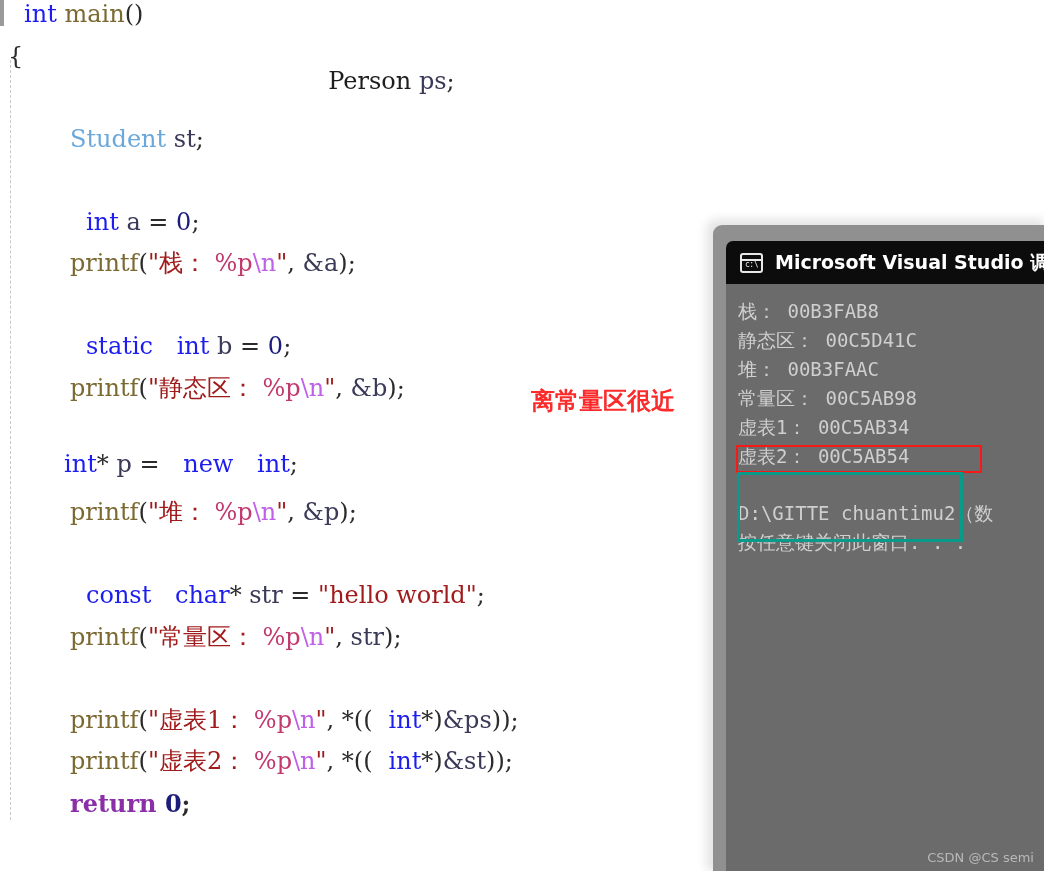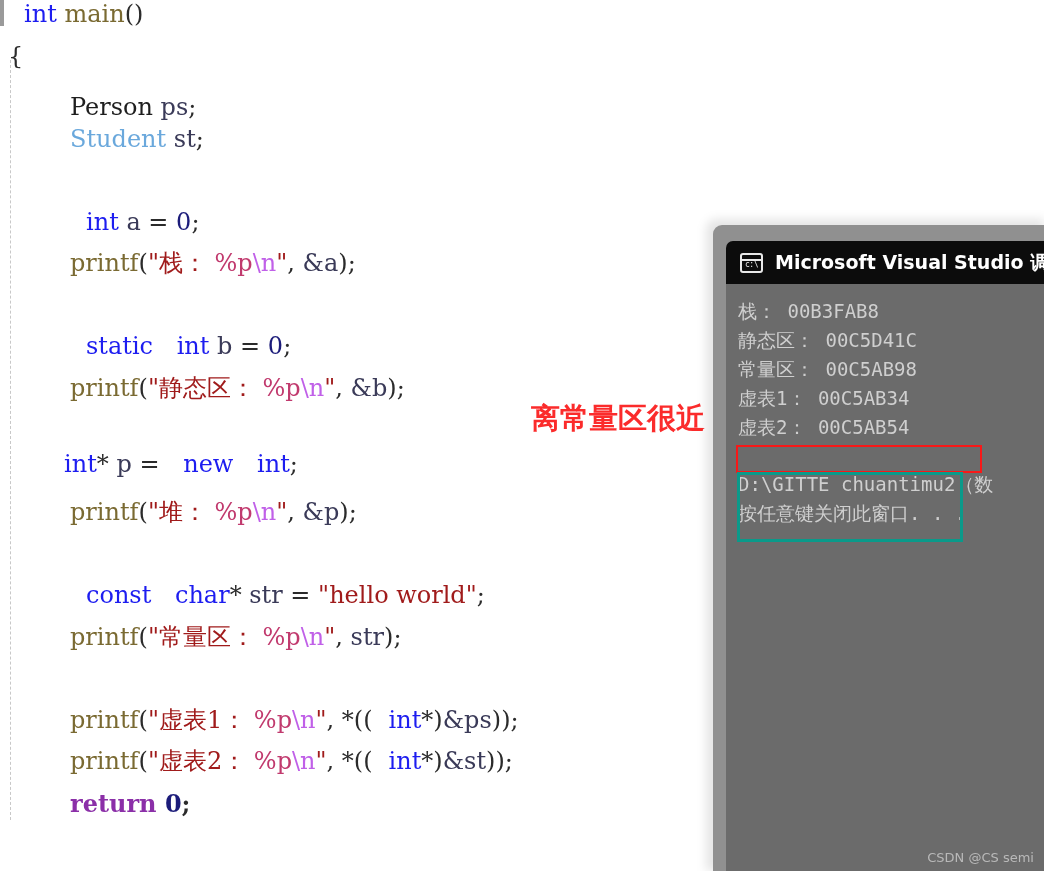--- a/index.html
+++ b/index.html
@@ -45,23 +45,23 @@
   .str   { color:#a01b1b; }          
   .pct   { color:#c13a6e; }          
   .esc   { color:#c060e8; }          
   .num   { color:#1c1c7a; }          
   .pun   { color:#3a3a58; }          
   .plain { color:#2b2b2b; }
 
   
   #annotation {
     position:absolute;
-    left:531px; top:399px;
+    left:531px; top:385px;
     font-family:"DejaVu Sans", sans-serif;
-    font-size:29px; font-weight:700;
+    font-size:24px; font-weight:700;
     color:#fb2b2b;
     letter-spacing:0px;
     white-space:nowrap;
   }
 
   
   #console-shadow {
     position:absolute;
     left:706px; top:219px; width:338px; height:652px;
     background:rgba(0,0,0,0.10);
@@ -143,21 +143,21 @@
 <body>
 
 <div id="editor">
   <div id="change-marker"></div>
   <div id="guides">
       <div class="guide" style="top: 60px; height: 760px;"></div>
     </div>
   <div id="code-lines">
       <div class="code-line ind0" style="top: 2px;"><span class="kw">int</span><span class="plain"> </span><span class="fn">main</span><span class="plain">()</span></div>
       <div class="code-line ind0" style="top: 43.5px;"><span class="plain">{</span></div>
-      <div class="code-line ind1" style="top: 95px;"><span class="cls">Person</span><span class="plain"> </span><span class="pun">ps</span><span class="plain">;</span></div>
+      <div class="code-line ind1" style="top: 69px; text-align: center;"><span class="cls">Person</span><span class="plain"> </span><span class="pun">ps</span><span class="plain">;</span></div>
       <div class="code-line ind1" style="top: 126.5px;"><span class="typ">Student</span><span class="plain"> </span><span class="pun">st</span><span class="plain">;</span></div>
       <div class="code-line ind1" style="top: 168px;">&nbsp;</div>
       <div class="code-line ind1" style="top: 209.5px;"><span class="kw">int</span><span class="plain"> </span><span class="pun">a</span><span class="plain"> = </span><span class="num">0</span><span class="plain">;</span></div>
       <div class="code-line ind1" style="top: 251px;"><span class="fn">printf</span><span class="plain">(</span><span class="str">"栈：</span><span class="str"> </span><span class="pct">%p</span><span class="esc">\n</span><span class="str">"</span><span class="plain">, </span><span class="pun">&amp;a</span><span class="plain">);</span></div>
       <div class="code-line ind1" style="top: 292.5px;">&nbsp;</div>
       <div class="code-line ind1" style="top: 334px;"><span class="kw">static</span><span class="plain"> </span><span class="kw">int</span><span class="plain"> </span><span class="pun">b</span><span class="plain"> = </span><span class="num">0</span><span class="plain">;</span></div>
       <div class="code-line ind1" style="top: 375.5px;"><span class="fn">printf</span><span class="plain">(</span><span class="str">"静态区：</span><span class="str"> </span><span class="pct">%p</span><span class="esc">\n</span><span class="str">"</span><span class="plain">, </span><span class="pun">&amp;b</span><span class="plain">);</span></div>
       <div class="code-line ind1" style="top: 417px;">&nbsp;</div>
       <div class="code-line ind1" style="top: 452px; padding-left: 48px;"><span class="kw">int</span><span class="plain">* </span><span class="pun">p</span><span class="plain"> = </span><span class="kw">new</span><span class="plain"> </span><span class="kw">int</span><span class="plain">;</span></div>
       <div class="code-line ind1" style="top: 500px;"><span class="fn">printf</span><span class="plain">(</span><span class="str">"堆：</span><span class="str"> </span><span class="pct">%p</span><span class="esc">\n</span><span class="str">"</span><span class="plain">, </span><span class="pun">&amp;p</span><span class="plain">);</span></div>
@@ -182,20 +182,21 @@
     <div id="console-icon">
       <span>c:\</span>
     </div>
     <div id="console-title">Microsoft Visual Studio 调试控</div>
   </div>
 
   <div id="console-body">
     <div id="console-output">
         <div class="con-line">栈： 00B3FAB8</div>
         <div class="con-line">静态区： 00C5D41C</div>
+        <div class="con-line">堆： 00B3FAAC</div>
         <div class="con-line">常量区： 00C5AB98</div>
         <div class="con-line">虚表1： 00C5AB34</div>
         <div class="con-line">虚表2： 00C5AB54</div>
       </div>
     <div class="con-gap"></div>
     <div id="console-footer">
         <div class="con-line">D:\GITTE chuantimu2（数</div>
         <div class="con-line">按任意键关闭此窗口. . .</div>
       </div>
 

